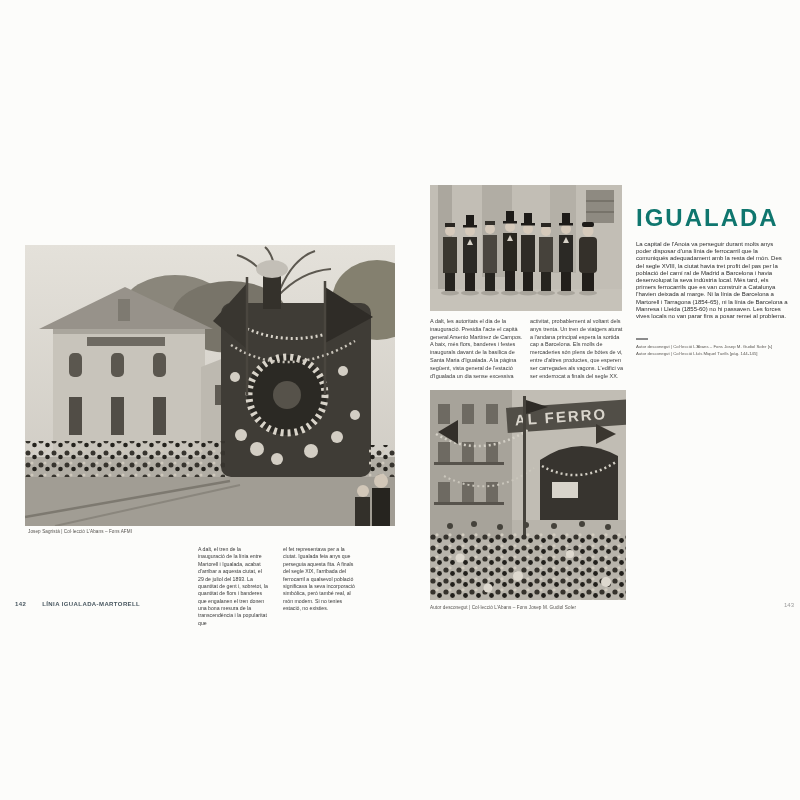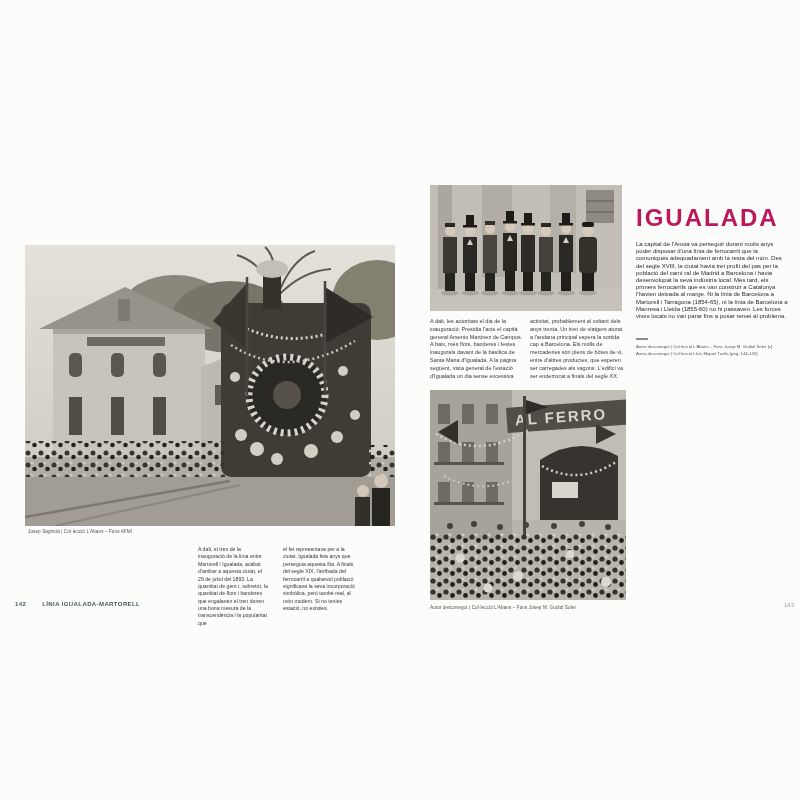--- a/index.html
+++ b/index.html
@@ -13,21 +13,21 @@
   .tiny-caption{
     font-size:4.6px;line-height:1.5;color:#55524e;letter-spacing:0.1px;
   }
   .body-col{
     font-size:5.2px;line-height:1.42;color:#3a3a3a;text-align:left;
   }
   .cap-col{
     font-size:5.5px;line-height:1.42;color:#3a3a3a;
   }
   .section-title{
-    font-size:24px;font-weight:bold;letter-spacing:2px;color:#be185d;
+    font-size:24px;font-weight:bold;letter-spacing:2px;color:#0f766e;
     font-family:"Liberation Sans",sans-serif;white-space:nowrap;
   }
   .intro-text{
     font-size:6px;line-height:1.2;color:#2c2c2c;
   }
   .credit-line{
     font-size:4.3px;line-height:1.65;color:#5a5752;
   }
   .rule{background:#8c8c8c;height:1.5px;width:12px;}
   .footer-left{

